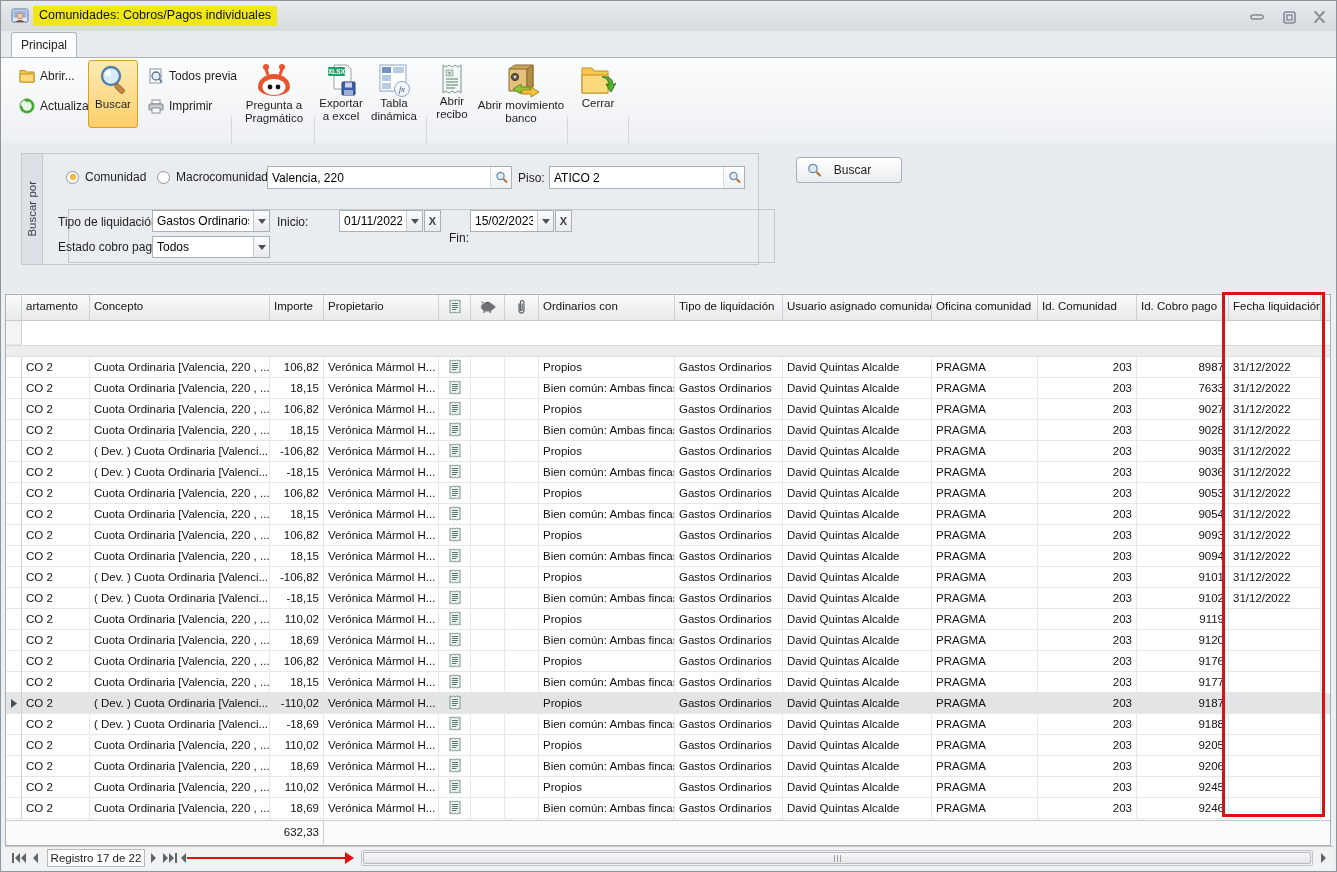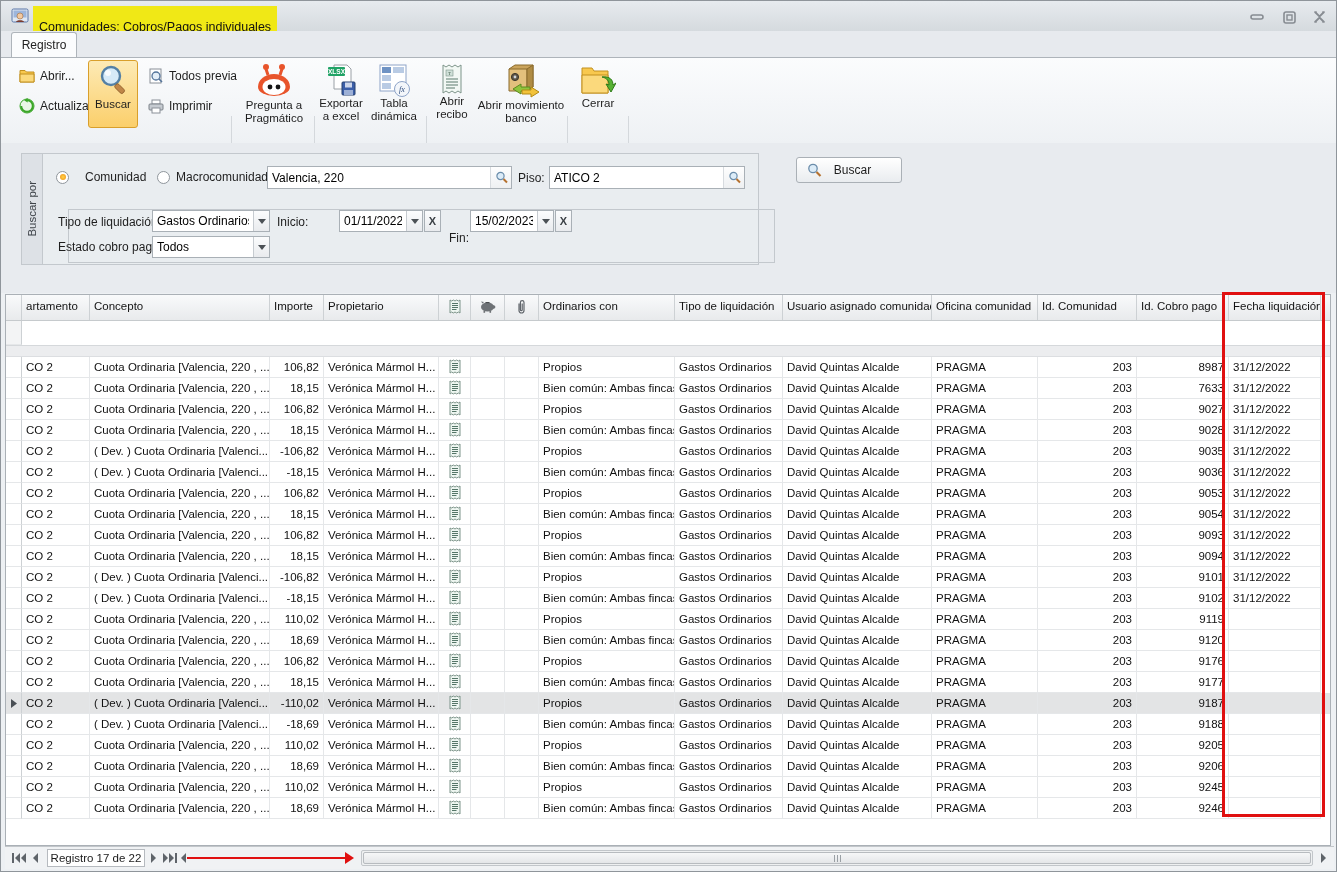--- a/index.html
+++ b/index.html
@@ -2,21 +2,21 @@
 <html><head>
 <meta charset="utf-8">
 <style>
   html,body{margin:0;padding:0;background:#cfd4d9;font-family:"Liberation Sans",sans-serif;}
   .window{position:relative;width:1337px;height:872px;background:#edf0f3;border:1px solid #8f959b;box-sizing:border-box;overflow:hidden;}
   .abs{position:absolute;}
 
   
   .titlebar{left:0;top:0;width:100%;height:30px;background:linear-gradient(#e7ebef,#d5dade);border-bottom:1px solid #c2c7cc;}
   .app-icon{left:10px;top:6px;width:18px;height:18px;}
-  .title-hl{left:32px;top:5px;height:16px;padding:14px 6px;font-size:12.5px;color:#111;white-space:nowrap;}
+  .title-hl{left:32px;top:5px;height:16px;padding:2px 6px;font-size:12.5px;color:#111;white-space:nowrap;}
   .winbtn{top:8px;width:26px;height:16px;display:flex;align-items:center;justify-content:center;cursor:default;}
 
   
   .tabstrip{left:0;top:30px;width:100%;height:26px;background:#e7eaee;}
   .tab-active{left:10px;top:1px;width:66px;height:25px;background:#fbfcfd;border:1px solid #aeb4ba;border-bottom:none;border-radius:3px 3px 0 0;font-size:12px;color:#222;display:flex;align-items:center;justify-content:center;box-sizing:border-box;}
 
   
   .ribbon{left:0;top:56px;width:100%;height:85px;background:linear-gradient(#fbfcfd,#eef1f4);border-top:1px solid #aeb4ba;border-bottom:1px solid #c4c8cc;}
   .rbtn-sm{height:24px;display:flex;align-items:center;gap:5px;font-size:12px;color:#1e1e1e;padding:0 4px;border-radius:2px;}
   .rbtn-lg{display:flex;flex-direction:column;align-items:center;justify-content:flex-start;font-size:11.5px;line-height:13px;color:#1e1e1e;text-align:center;white-space:pre-line;border-radius:3px;padding-top:3px;box-sizing:border-box;}
@@ -98,21 +98,21 @@
     </div>
     <div class="abs winbtn" style="right:4px;">
       <svg width="13" height="12" viewBox="0 0 13 12">
           <path d="M2 1l4.5 4.5L11 1M2 11l4.5-4.5L11 11" fill="none" stroke="#878c92" stroke-width="1.8"></path>
           <path d="M1 1h3M9 1h3M1 11h3M9 11h3" stroke="#878c92" stroke-width="1.2"></path>
         </svg>
     </div>
   </div>
 
   <div class="abs tabstrip">
-    <div class="abs tab-active">Registro</div>
+    <div class="abs tab-active">Principal</div>
   </div>
 
   <div class="abs ribbon">
 
     <div class="abs rbtn-sm" style="left:14px;top:6px;">
       <svg width="16" height="14" viewBox="0 0 16 14">
           <path d="M1 3V1.5h5L7.5 3H15v10H1z" fill="#f8c84e" stroke="#c2901f"></path>
           <path d="M1 5h14v8H1z" fill="#fbd97c" stroke="#c2901f"></path>
         </svg>
       <span>Abrir...</span>
@@ -247,21 +247,21 @@
         </svg>
     </div>
   </div>
 
   <div class="abs filter-region">
     <div class="abs filter-box">
       <div class="abs vlabel">
           <span>Buscar por</span>
         </div>
 
-      <div class="abs" style="left:34px;top:16px;display:flex;align-items:center;gap:16px;">
+      <div class="abs" style="left:44px;top:16px;display:flex;align-items:center;gap:6px;">
         <span class="radio checked"></span>
         <span class="flabel">Comunidad</span>
       </div>
       <div class="abs" style="left:135px;top:16px;display:flex;align-items:center;gap:6px;">
         <span class="radio"></span>
         <span class="flabel">Macrocomunidad</span>
       </div>
 
       <div class="abs tbox" style="left:245px;top:12px;width:245px;height:23px;">
         <input value="Valencia, 220" style="">
@@ -851,20 +851,23 @@
           <div class="gcell center" style="width: 34px;"></div>
           <div class="gcell" style="width: 136px;">Bien común: Ambas fincas</div>
           <div class="gcell" style="width: 108px;">Gastos Ordinarios</div>
           <div class="gcell" style="width: 149px;">David Quintas Alcalde</div>
           <div class="gcell" style="width: 106px;">PRAGMA</div>
           <div class="gcell right" style="width: 99px;">203</div>
           <div class="gcell right" style="width: 92px;">9246</div>
           <div class="gcell" style="width: 92px;"></div>
         </div>
       </div>
+    <div class="gsummary">
+      <div class="sumcell">632,33</div>
+    </div>
   </div>
 
   <div class="abs red-box"></div>
 
   <div class="abs statusbar">
     <div class="abs navbtn" style="left:5px;">
       <svg width="15" height="12" viewBox="0 0 15 12" fill="#5f646a">
           <rect x="1" y="1" width="2" height="10"></rect>
           <path d="M9 1L4 6l5 5z"></path>
           <path d="M15 1l-5 5 5 5z"></path>

